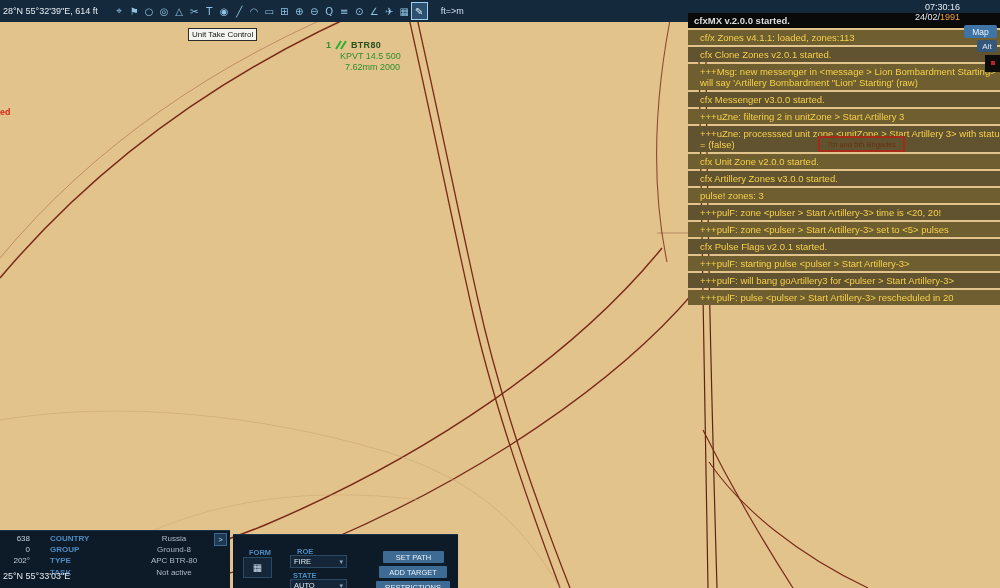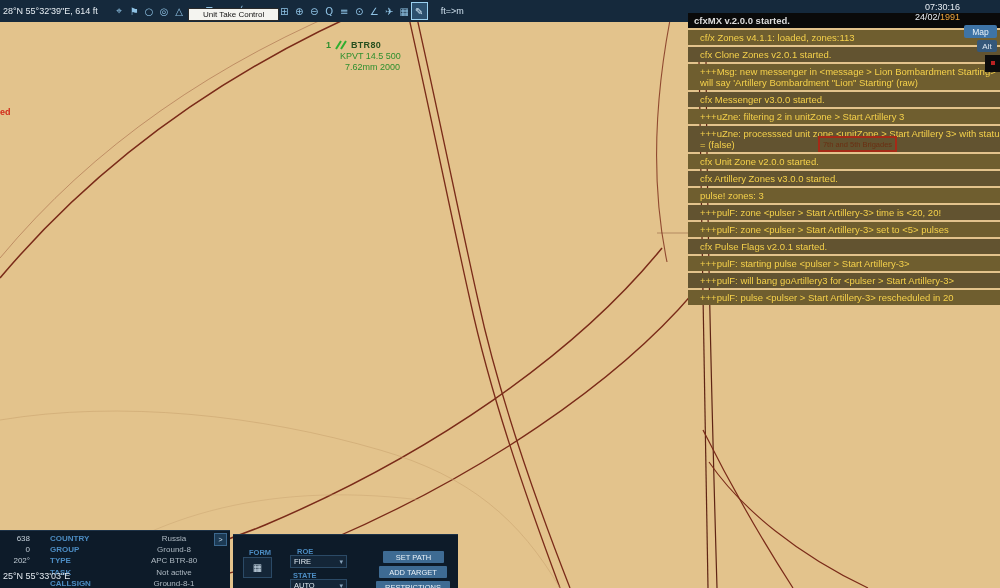--- a/index.html
+++ b/index.html
@@ -12,43 +12,43 @@
   .map svg{position:absolute;left:0;top:0;}
   
   .unit-label{position:absolute;left:326px;top:39px;z-index:6;font-size:9px;line-height:10.5px;}
   .unit-head{display:flex;align-items:center;gap:3px;}
   .unit-count{color:#2e8f2e;font-weight:bold;}
   .unit-name{color:#274f1f;font-weight:bold;letter-spacing:.3px;}
   .unit-ammo1{color:#2e8f2e;margin-left:14px;white-space:nowrap;}
   .unit-ammo2{color:#2e8f2e;margin-left:19px;white-space:nowrap;}
   .edge-text{position:absolute;left:0;top:107px;color:#d22a1a;font-size:9px;font-weight:bold;z-index:6;}
   .cursor-coords{position:absolute;left:3px;top:571px;font-size:9px;color:#e2e9ef;z-index:32;text-shadow:0 0 2px #0d1b29;}
-  .zone-box{position:absolute;left:818px;top:136px;width:79px;height:16px;border:2px solid #a52a17;
+  .zone-box{position:absolute;left:818px;top:136px;width:87px;height:16px;border:2px solid #a52a17;
     box-sizing:border-box;display:flex;align-items:center;justify-content:center;
     font-size:7.5px;color:#6b2f12;z-index:26;white-space:nowrap;overflow:hidden;}
   
   .topbar{position:absolute;left:0;top:0;width:1000px;height:22px;background:#15293c;
     display:flex;align-items:center;z-index:10;}
   .coords{font-size:9px;color:#e6edf3;margin:0 14px 0 3px;white-space:nowrap;}
   .tools{display:flex;align-items:center;}
   .tool{width:15px;height:16px;display:flex;align-items:center;justify-content:center;
     color:#8fc2e4;font-size:10px;font-family:"DejaVu Sans",sans-serif;cursor:pointer;}
   .tool.active{background:#2c506e;outline:1px solid #9cd1f0;color:#d6ecfa;}
   .unitconv{margin-left:14px;font-size:9px;color:#cfe0ee;cursor:pointer;}
   .clock{position:absolute;top:2px;right:40px;text-align:right;z-index:35;font-size:9px;
     color:#e8eef4;line-height:10px;white-space:nowrap;}
   .date-year{color:#f0a63c;}
   .map-btn{position:absolute;top:25px;right:3px;width:33px;height:13px;background:#3e74a6;color:#eaf2f8;
     font-size:8.5px;display:flex;align-items:center;justify-content:center;z-index:35;border-radius:2px;cursor:pointer;}
   .alt-btn{position:absolute;top:40px;right:3px;width:20px;height:12px;background:#35587a;color:#dfe9f2;
     font-size:8px;display:flex;align-items:center;justify-content:center;z-index:35;border-radius:2px;cursor:pointer;}
   .corner-widget{position:absolute;top:55px;right:0;width:15px;height:17px;background:#0c0c0c;z-index:35;cursor:pointer;}
   .corner-widget i{display:block;width:4px;height:4px;background:#b22;margin:6px auto 0;}
-  .tooltip{position:absolute;left:188px;top:8px;background:#f4f4f0;border:1px solid #2a2a2a;color:#141414;
-    font-size:8px;padding:1px 14px;z-index:40;white-space:nowrap;}
+  .tooltip{position:absolute;left:188px;top:28px;background:#f4f4f0;border:1px solid #2a2a2a;color:#141414;
+    font-size:8px;padding:1px 3px;z-index:40;white-space:nowrap;}
   
   .log{position:absolute;left:688px;top:13px;width:334px;z-index:20;}
   .log-header{background:#0a0a0a;color:#dcdcdc;font-size:9.5px;font-weight:bold;padding:2px 6px;margin-bottom:2px;}
   .log-row{color:#f5d14b;font-size:9.5px;padding:2px 12px;margin-bottom:2px;line-height:11px;}
   .log-row.a{background:#6f5e2f;}
   .log-row.b{background:#625330;}
   
   .unit-panel{position:absolute;left:0;top:530px;width:230px;height:58px;background:#0d1b29;z-index:15;
     border-top:1px solid #1d3247;padding-top:2px;box-sizing:border-box;}
   .up-row{display:grid;grid-template-columns:50px 76px auto;font-size:8px;height:11.2px;align-items:center;}
@@ -203,25 +203,20 @@
   <div class="up-row">
     <span class="up-val">202°</span>
     <span class="up-label">TYPE</span>
     <span class="up-data">APC BTR-80</span>
   </div>
   <div class="up-row">
     <span class="up-val"></span>
     <span class="up-label">TASK</span>
     <span class="up-data">Not active</span>
   </div>
-  <div class="up-row">
-    <span class="up-val"></span>
-    <span class="up-label">CALLSIGN</span>
-    <span class="up-data">Ground-8-1</span>
-  </div>
 </div>
 
 <div class="cursor-coords">25°N 55°33'03"E</div>
 
 <div class="ctrl-panel">
   <span class="lab form-label">FORM</span>
   <div class="form-box">
     <span>▦</span>
   </div>
   <span class="lab roe-label">ROE</span>

